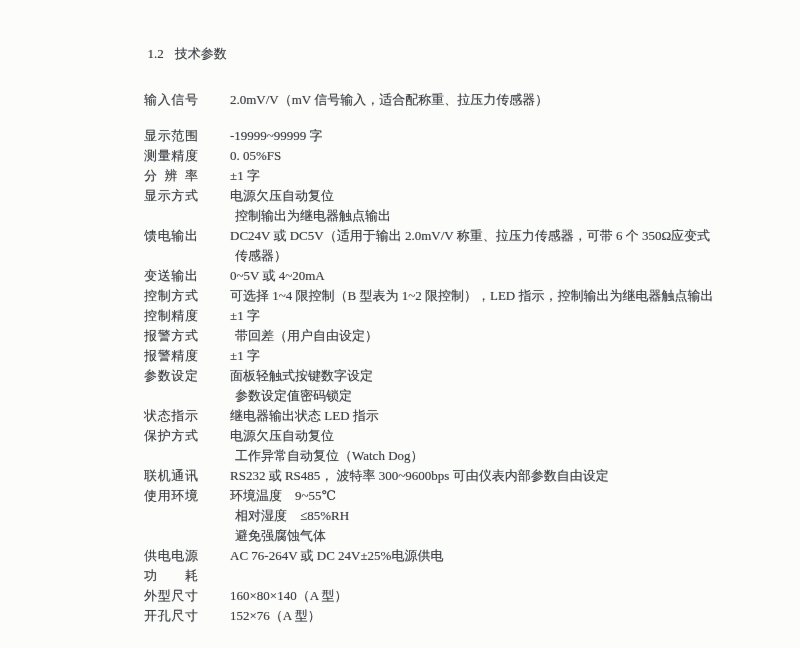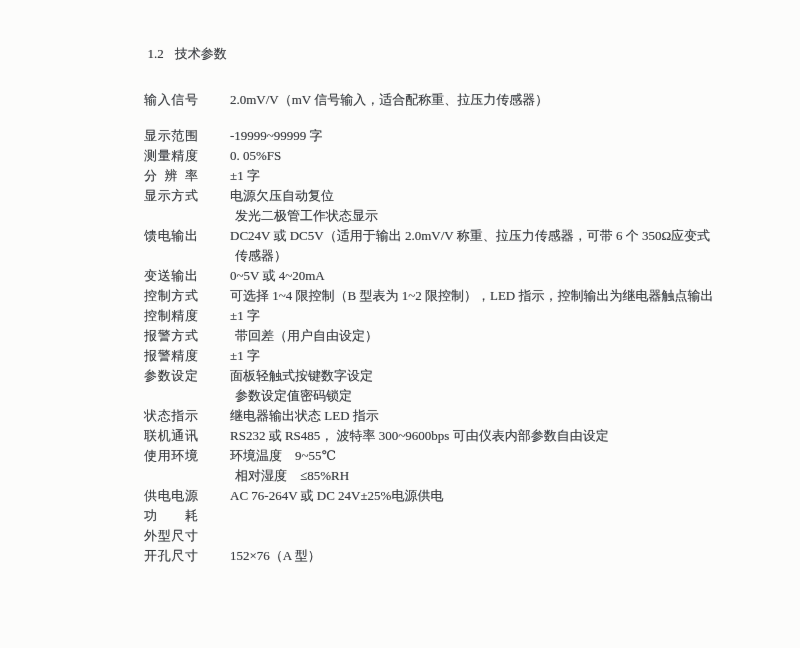--- a/index.html
+++ b/index.html
@@ -82,21 +82,21 @@
             <div class="value-line">±1 字</div>
           </div>
   </div>
 
   <div class="spec-row">
     <div class="label-cell">
       <span class="label-inner">显示方式</span>
     </div>
     <div class="value-cell">
             <div class="value-line">电源欠压自动复位</div>
-            <div class="value-line cont">发光二极管工作状态显示</div>
+            <div class="value-line cont">控制输出为继电器触点输出</div>
           </div>
   </div>
 
   <div class="spec-row">
     <div class="label-cell">
       <span class="label-inner">馈电输出</span>
     </div>
     <div class="value-cell">
             <div class="value-line">DC24V 或 DC5V（适用于输出 2.0mV/V 称重、拉压力传感器，可带 6 个 350Ω应变式</div>
             <div class="value-line cont">传感器）</div>
@@ -160,37 +160,47 @@
 
   <div class="spec-row">
     <div class="label-cell">
       <span class="label-inner">状态指示</span>
     </div>
     <div class="value-cell">
             <div class="value-line">继电器输出状态 LED 指示</div>
           </div>
   </div>
 
+  <div class="spec-row">
+    <div class="label-cell">
+      <span class="label-inner">保护方式</span>
+    </div>
+    <div class="value-cell">
+            <div class="value-line">电源欠压自动复位</div>
+            <div class="value-line cont">工作异常自动复位（Watch Dog）</div>
+          </div>
+  </div>
 
   <div class="spec-row">
     <div class="label-cell">
       <span class="label-inner">联机通讯</span>
     </div>
     <div class="value-cell">
             <div class="value-line">RS232 或 RS485， 波特率 300~9600bps 可由仪表内部参数自由设定</div>
           </div>
   </div>
 
   <div class="spec-row">
     <div class="label-cell">
       <span class="label-inner">使用环境</span>
     </div>
     <div class="value-cell">
             <div class="value-line">环境温度　9~55℃</div>
             <div class="value-line cont">相对湿度　≤85%RH</div>
+            <div class="value-line cont">避免强腐蚀气体</div>
           </div>
   </div>
 
   <div class="spec-row">
     <div class="label-cell">
       <span class="label-inner">供电电源</span>
     </div>
     <div class="value-cell">
             <div class="value-line">AC 76-264V 或 DC 24V±25%电源供电</div>
           </div>
@@ -199,20 +209,23 @@
   <div class="spec-row">
     <div class="label-cell">
       <span class="label-inner">功耗</span>
     </div>
   </div>
 
   <div class="spec-row">
     <div class="label-cell">
       <span class="label-inner">外型尺寸</span>
     </div>
+    <div class="value-cell">
+            <div class="value-line">160×80×140（A 型）</div>
+          </div>
   </div>
 
   <div class="spec-row">
     <div class="label-cell">
       <span class="label-inner">开孔尺寸</span>
     </div>
     <div class="value-cell">
             <div class="value-line">152×76（A 型）</div>
           </div>
   </div>

